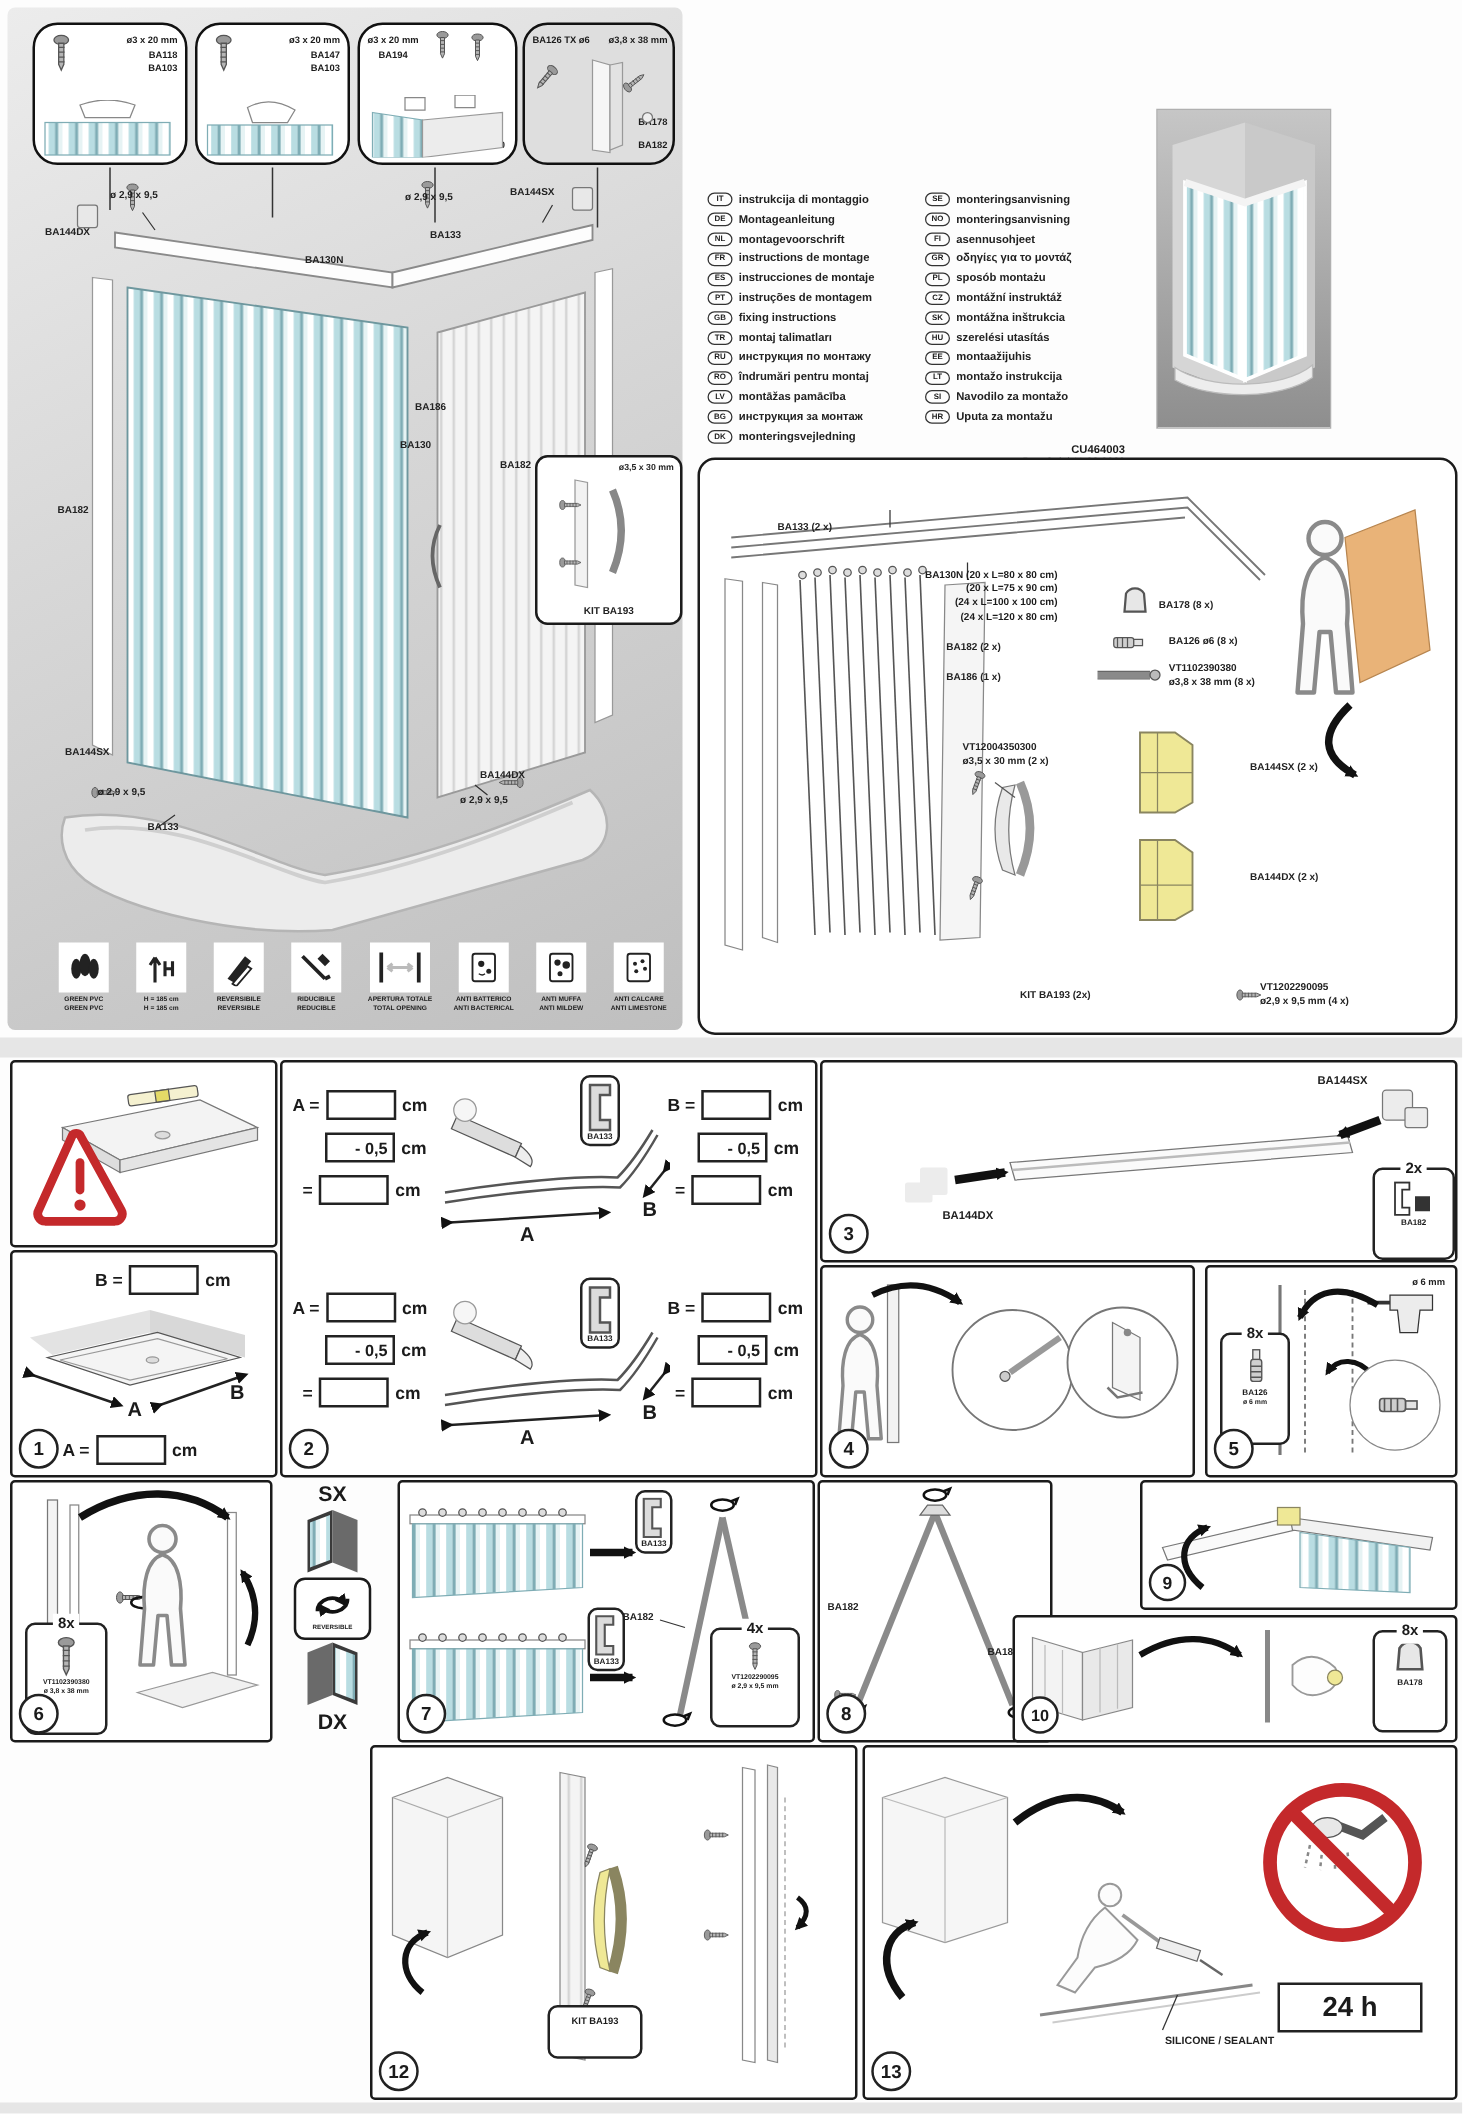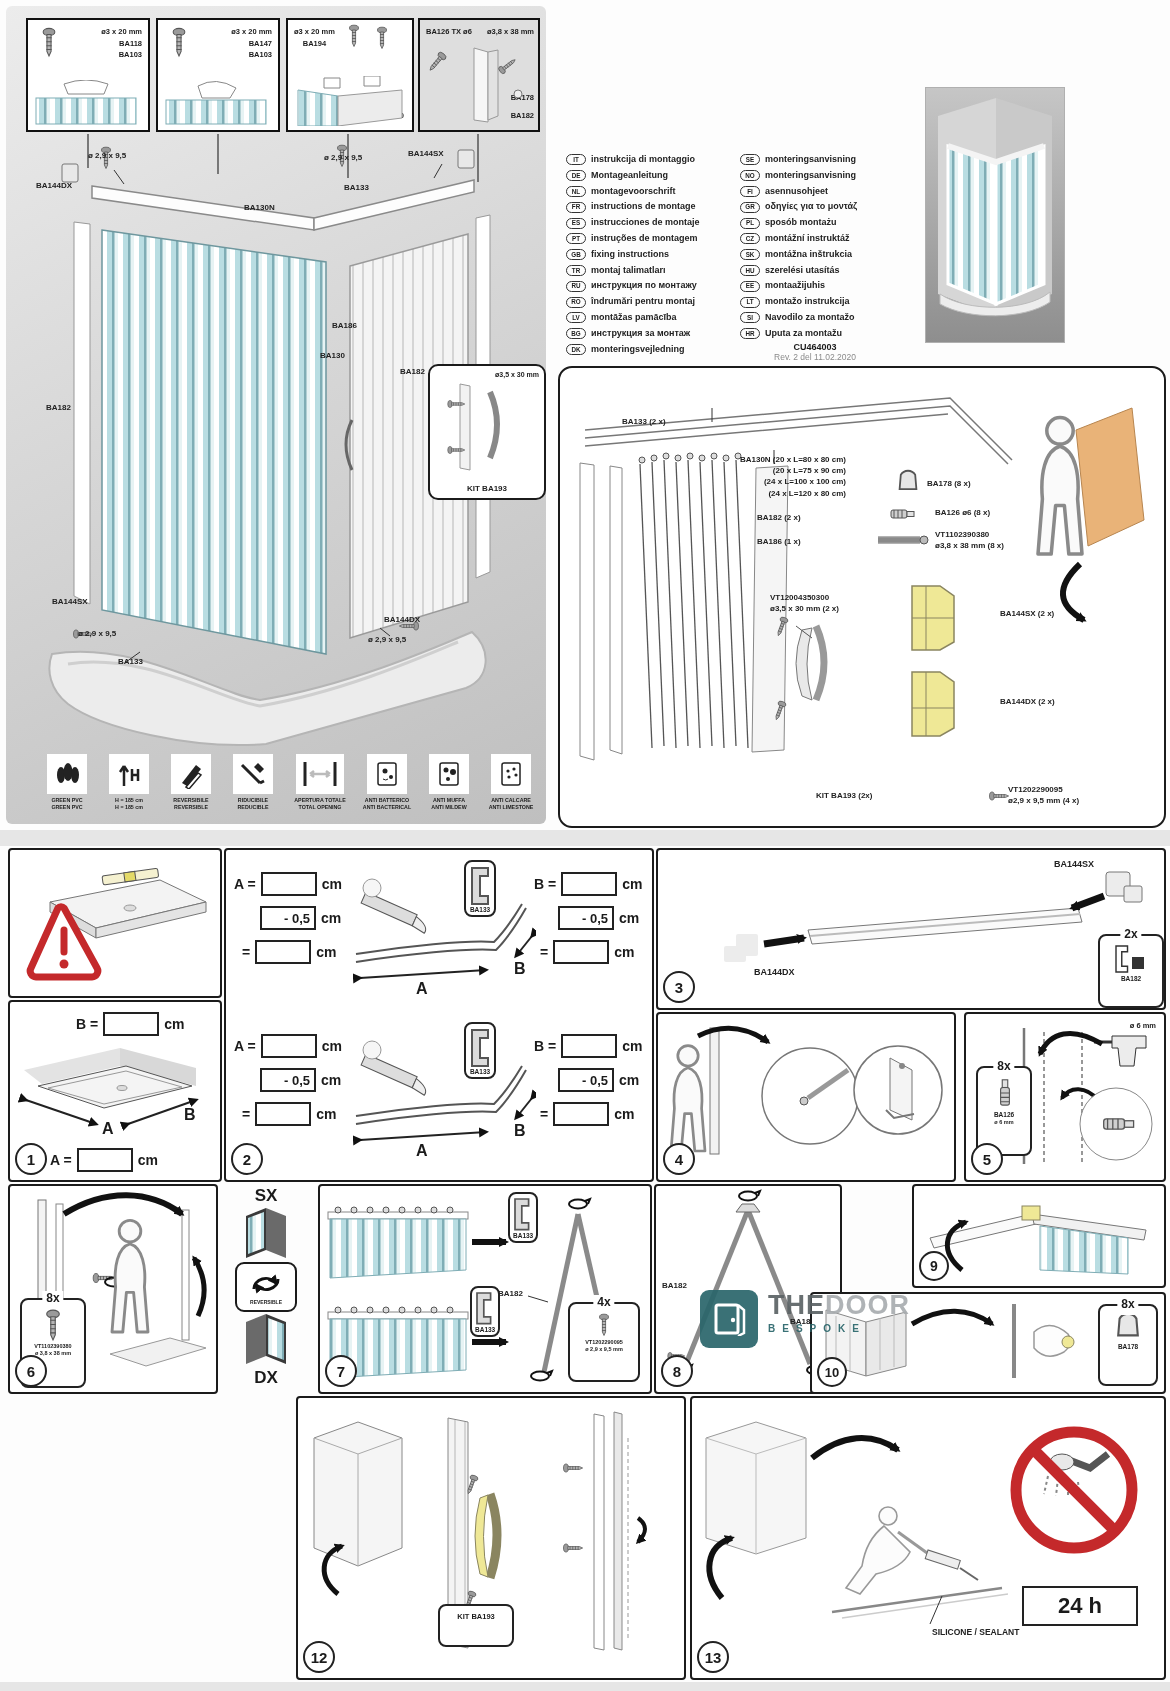--- a/index.html
+++ b/index.html
@@ -14,34 +14,34 @@
            border-radius:50%;background:#fff;display:flex;align-items:center;justify-content:center;
            font-size:15px;font-weight:700;z-index:3;}
   .mrow{position:absolute;display:flex;align-items:center;gap:5px;font-weight:700;font-size:14px;}
   .mbox{width:56px;height:24px;border:2px solid #222;background:#fff;display:flex;align-items:center;
         justify-content:flex-end;padding-right:4px;font-size:13px;font-weight:700;box-sizing:border-box;}
   .qbadge{position:absolute;border:2px solid #222;border-radius:8px;background:#fff;display:flex;
           flex-direction:column;align-items:center;justify-content:flex-start;padding:9px 3px 3px;z-index:2;}
   .qbadge .q{position:absolute;top:-9px;left:50%;transform:translateX(-50%);background:#fff;
              padding:0 4px;font-size:12px;font-weight:700;white-space:nowrap;}
   .qbadge .pn{font-size:6.5px;font-weight:700;text-align:center;line-height:1.2;white-space:nowrap;}
-  .callout{position:absolute;background:#fff;border:2.5px solid #111;border-radius:0;padding:6px 6px 4px;
+  .callout{position:absolute;background:#fff;border:2.5px solid #111;border-radius:20px;padding:6px 6px 4px;
            box-sizing:border-box;}
   .callout .cl{display:block;font-size:7.5px;font-weight:700;text-align:right;line-height:1.55;white-space:nowrap;}
   .tl-panel{position:absolute;left:6px;top:6px;width:540px;height:818px;border-radius:6px;
             background:linear-gradient(155deg,#ececec 0%,#d7d7d7 45%,#bfbfbf 100%);}
   .lang-col{position:absolute;font-size:9px;line-height:15.8px;white-space:nowrap;}
   .lrow{display:flex;align-items:center;height:15.8px;}
   .lcode{display:inline-flex;justify-content:center;align-items:center;min-width:14px;height:9px;
          border:1px solid #333;border-radius:7px;font-size:6.3px;font-weight:700;padding:0 2px;margin-right:5px;}
   .ltext{font-weight:600;color:#222;}
   .fbox{display:flex;flex-direction:column;align-items:center;width:54px;}
   .fbox .fimg{width:40px;height:40px;background:#fff;display:flex;align-items:center;justify-content:center;}
   .fbox .ft{font-size:5.3px;font-weight:700;text-align:center;line-height:1.35;margin-top:3px;}
-  .doccode{position:absolute;left:730px;top:342px;width:170px;text-align:center;}
+  .doccode{position:absolute;left:730px;top:354px;width:170px;text-align:right;}
   .doccode .l1{font-size:9px;font-weight:700;}
   .doccode .l2{font-size:8.5px;color:#8a8a8a;}
   .cicon-badge{position:absolute;background:#fff;border:2.5px solid #222;border-radius:8px;display:flex;
                flex-direction:column;align-items:center;padding:4px 3px 2px;z-index:2;}
   .cicon-badge .pn{font-size:6.5px;font-weight:700;}
   .sep{position:absolute;left:0;top:830px;width:1170px;height:16px;background:#e6e6e6;}
   .logo{position:absolute;left:700px;top:1290px;display:flex;align-items:flex-start;gap:10px;z-index:6;opacity:.92;}
   .logo .sq{width:58px;height:58px;background:#2a666b;border-radius:9px;display:flex;align-items:center;justify-content:center;}
   .logo .w1{font-size:27px;font-weight:700;color:#5c6366;letter-spacing:1px;}
   .logo .w2{font-size:27px;font-weight:700;color:#a9adb0;letter-spacing:1px;}
@@ -875,33 +875,20 @@
     <div class="qbadge" style="left:286px;top:10px;width:50px;height:66px">
       <span class="q">8x</span>
       <svg width="24" height="28">
           <use href="#gcap" transform="translate(12,12) scale(1.4)"></use>
         </svg>
       <span class="pn">BA178</span>
     </div>
     <div class="stepnum" style="width:26px;height:26px;font-size:13px">10</div>
   </div>
 
-  <div class="logo">
-    <div class="sq">
-      <svg width="34" height="34">
-          <rect x="4" y="3" width="22" height="28" rx="2" fill="none" stroke="#fff" stroke-width="3"></rect>
-          <path d="M26,3 l6,5 v23 l-6,3" fill="none" stroke="#fff" stroke-width="2.5"></path>
-          <circle cx="21" cy="18" r="2.2" fill="#fff"></circle>
-        </svg>
-    </div>
-    <div>
-      <div><span class="w1">THE</span><span class="w2">DOOR</span></div>
-      <div class="w3">BESPOKE</div>
-    </div>
-  </div>
 
 
   <div class="panel" style="left:296px;top:1396px;width:386px;height:280px">
     <svg width="382" height="275">
       <polygon points="16,40 60,24 104,40 104,150 60,168 16,150" fill="#f5f5f5" stroke="#888"></polygon>
       <path d="M16,40 L60,56 L104,40 M60,56 V168" fill="none" stroke="#aaa"></path>
       <path d="M40,196 C20,180 22,156 44,148" fill="none" stroke="#111" stroke-width="5" marker-end="url(#ah)"></path>
       <polygon points="150,20 170,24 170,250 150,246" fill="url(#ridge)" stroke="#888"></polygon>
       <path d="M192,96 q14,40 0,84" fill="none" stroke="#8a8560" stroke-width="9"></path>
       <path d="M182,100 q-10,38 0,76 l8,3 q-9,-40 0,-82 z" fill="#efe896" stroke="#8a8560"></path>

